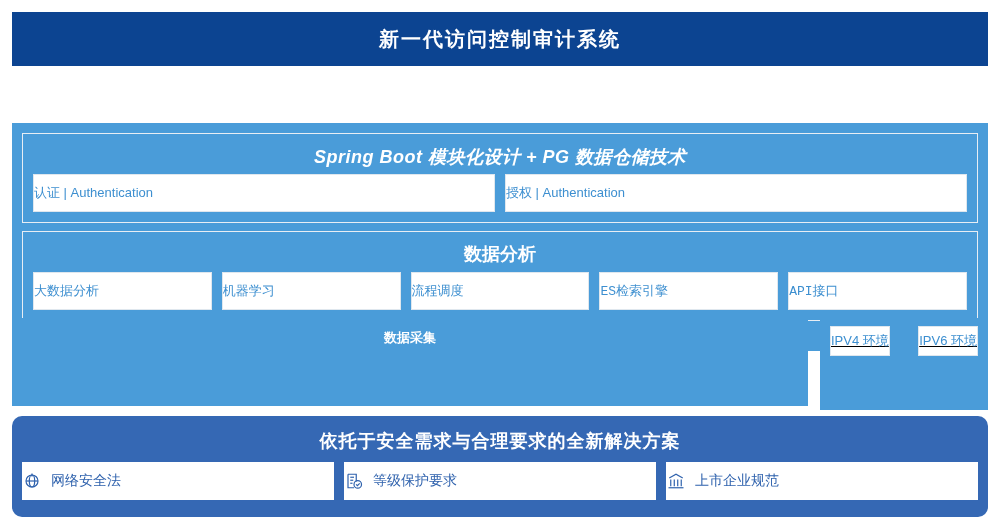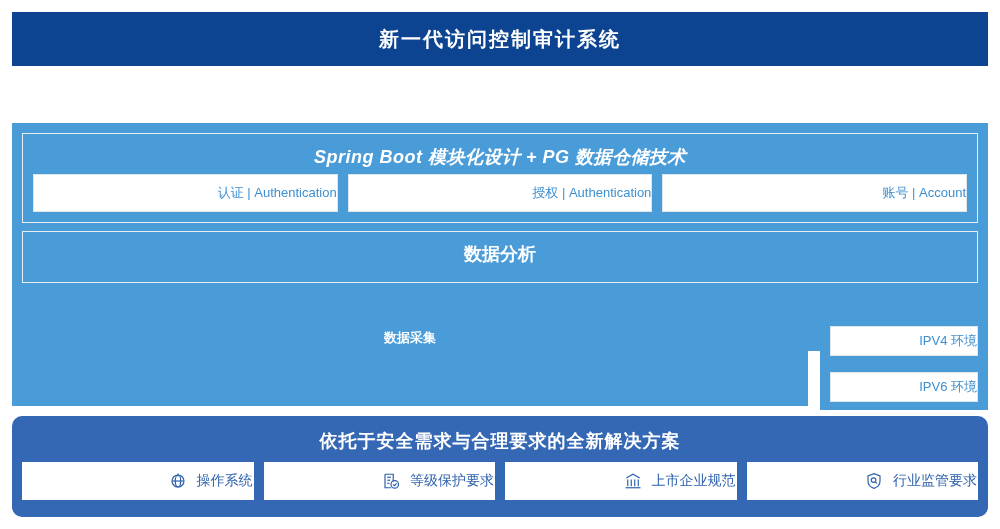--- a/index.html
+++ b/index.html
@@ -81,21 +81,21 @@
     gap: 10px;
   }
   .chip {
     flex: 1 1 0;
     background: #ffffff;
     border: 1px solid #dfe7ee;
     box-sizing: border-box;
     height: 38px;
     display: flex;
     align-items: center;
-    justify-content: flex-end;
+    justify-content: flex-start;
     color: #3d8fd0;
     font-size: 13px;
     white-space: nowrap;
   }
   .chip.ellipsis {
     color: #5aa3d8;
     letter-spacing: 2px;
     flex: 0 0 108px;
   }
 
@@ -112,22 +112,23 @@
     line-height: 28px;
     height: 30px;
   }
   .panel-ip {
     left: 820px;
     top: 318px;
     width: 168px;
     height: 92px;
     padding: 8px 10px;
     display: flex;
-    flex-direction: column;
+    flex-direction: row;
     justify-content: space-between;
+    text-decoration: underline;
   }
   .panel-ip .chip {
     height: 30px;
     flex: 0 0 30px;
   }
 
   
   .panel-bottom {
     left: 12px;
     top: 416px;
@@ -175,28 +176,42 @@
 
     <div class="inner-panel">
       <div class="panel-title italic">Spring Boot 模块化设计 + PG 数据仓储技术</div>
       <div class="chip-row">
         <div class="chip">
           <span>认证 | Authentication</span>
         </div>
         <div class="chip">
           <span>授权 | Authentication</span>
         </div>
-        <div class="chip">
-          <span>账号 | Account</span>
-        </div>
       </div>
     </div>
 
     <div class="inner-panel">
       <div class="panel-title">数据分析</div>
+      <div class="chip-row">
+        <div class="chip">
+          <span>大数据分析</span>
+        </div>
+        <div class="chip">
+          <span>机器学习</span>
+        </div>
+        <div class="chip">
+          <span>流程调度</span>
+        </div>
+        <div class="chip">
+          <span>ES检索引擎</span>
+        </div>
+        <div class="chip">
+          <span>API接口</span>
+        </div>
+      </div>
     </div>
 
   </div>
 
   <div class="panel panel-collect">
     <div class="panel-title">数据采集</div>
   </div>
 
   <div class="panel panel-ip">
     <div class="chip">
@@ -213,21 +228,21 @@
 
       <div class="chip">
         <span class="chip-icon">
           <svg width="18" height="18" viewBox="0 0 24 24" fill="none" stroke="#2f62ad" stroke-width="1.6">
             <circle cx="12" cy="12" r="8"></circle>
             <ellipse cx="12" cy="12" rx="3.6" ry="8"></ellipse>
             <line x1="4" y1="12" x2="20" y2="12"></line>
             <line x1="12" y1="2" x2="12" y2="6"></line>
           </svg>
         </span>
-        <span>操作系统</span>
+        <span>网络安全法</span>
       </div>
 
       <div class="chip">
         <span class="chip-icon">
           <svg width="18" height="18" viewBox="0 0 24 24" fill="none" stroke="#2f62ad" stroke-width="1.6">
             <path d="M4 3 h11 v9.5 M4 3 v18 h8"></path>
             <line x1="7" y1="7" x2="12" y2="7"></line>
             <line x1="7" y1="11" x2="11" y2="11"></line>
             <line x1="7" y1="15" x2="10" y2="15"></line>
             <circle cx="17" cy="16.5" r="5"></circle>
@@ -244,27 +259,17 @@
             <line x1="2" y1="21" x2="22" y2="21"></line>
             <line x1="5" y1="10" x2="5" y2="19"></line>
             <line x1="9.7" y1="10" x2="9.7" y2="19"></line>
             <line x1="14.3" y1="10" x2="14.3" y2="19"></line>
             <line x1="19" y1="10" x2="19" y2="19"></line>
           </svg>
         </span>
         <span>上市企业规范</span>
       </div>
 
-      <div class="chip">
-        <span class="chip-icon">
-          <svg width="18" height="18" viewBox="0 0 24 24" fill="none" stroke="#2f62ad" stroke-width="1.6">
-            <path d="M12 2.2 L20 5.2 V12 c0 5 -3.6 8.3 -8 9.8 C7.6 20.3 4 17 4 12 V5.2 Z"></path>
-            <circle cx="11.4" cy="10.8" r="3.1"></circle>
-            <line x1="13.7" y1="13.2" x2="16" y2="15.6"></line>
-          </svg>
-        </span>
-        <span>行业监管要求</span>
-      </div>
 
     </div>
   </div>
 
 </div>
 
 </body></html>

